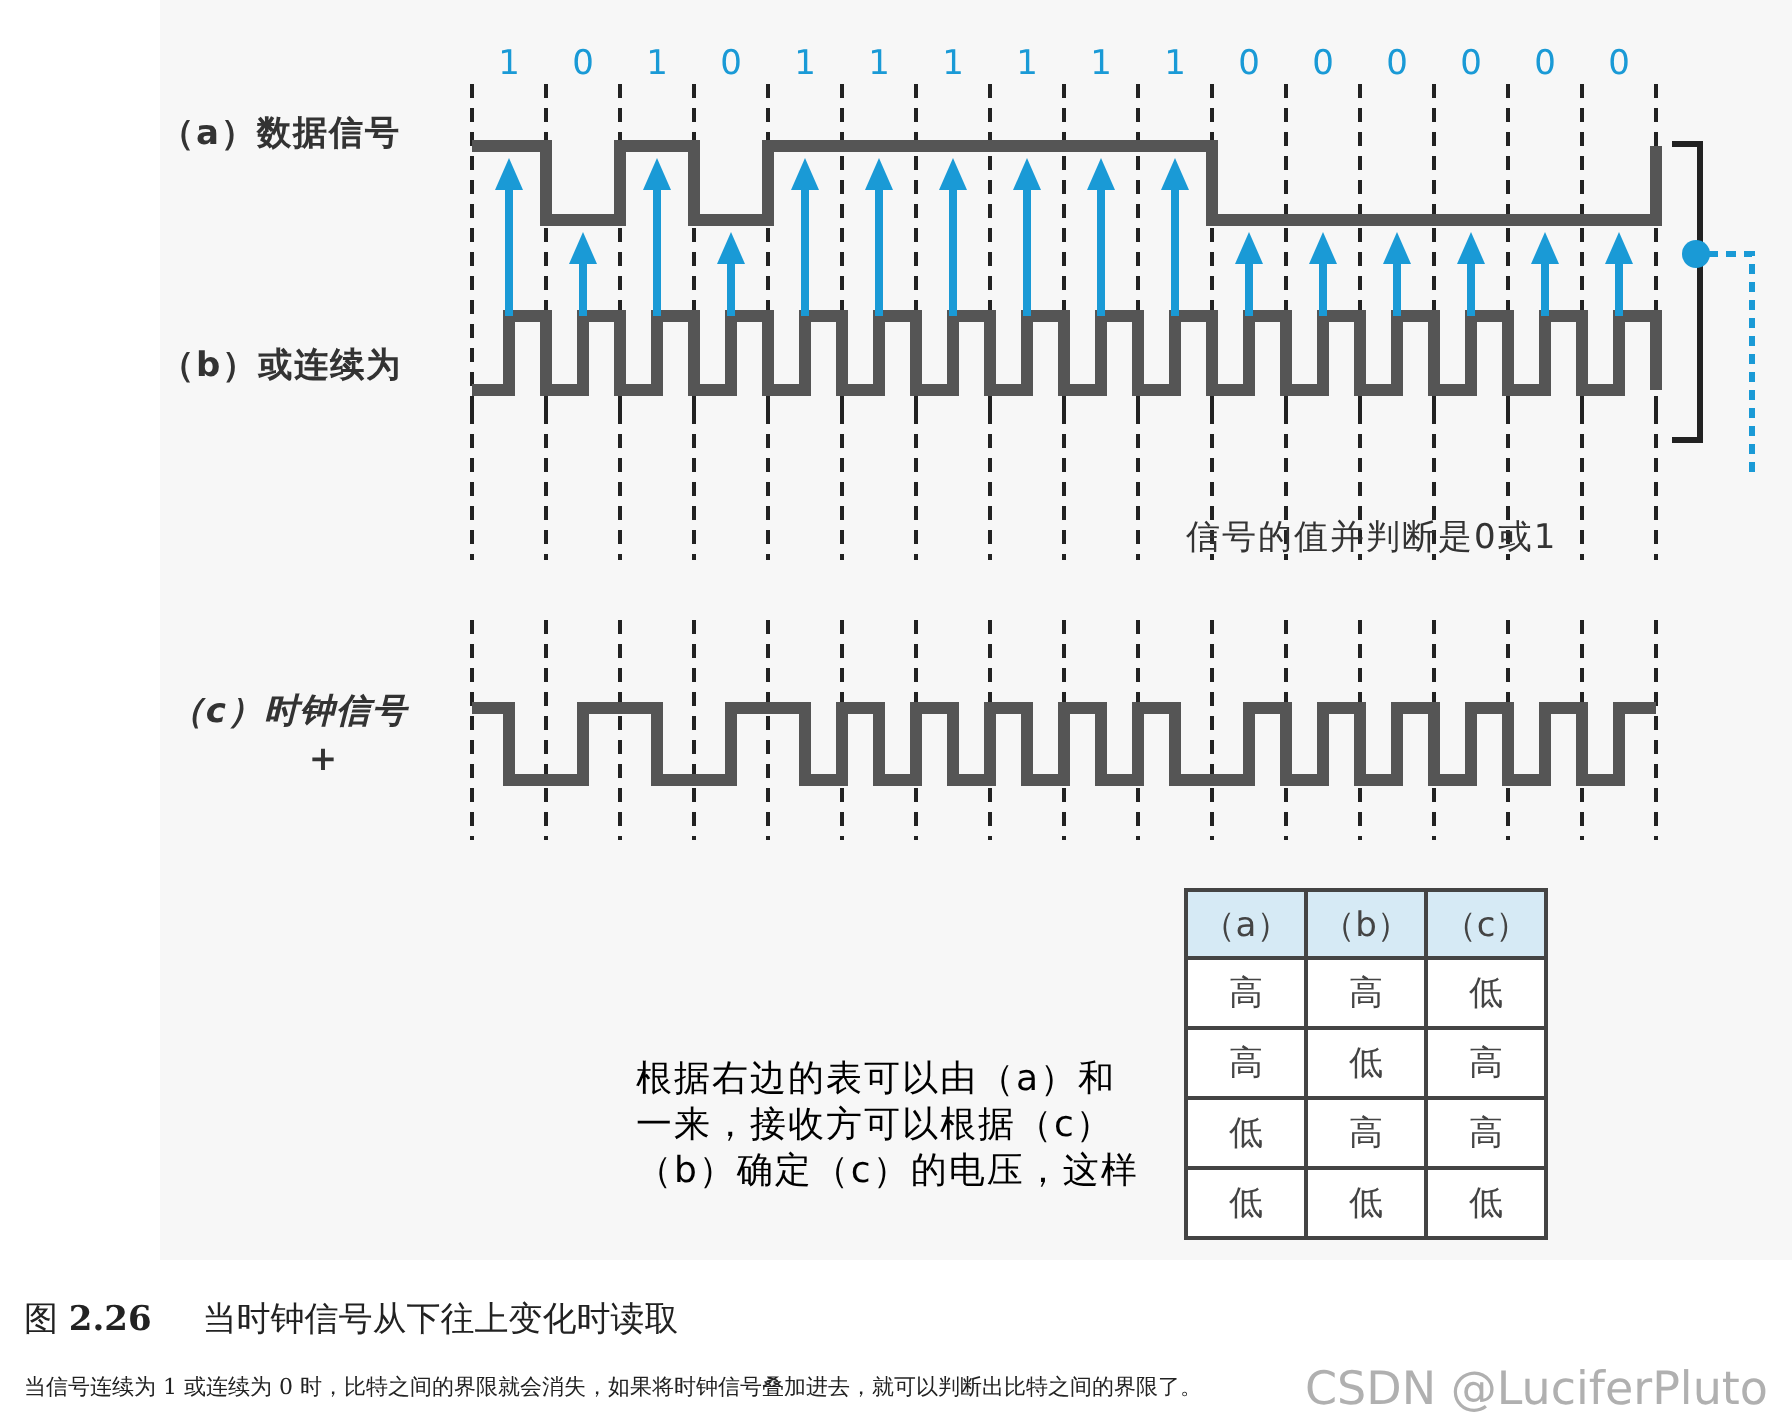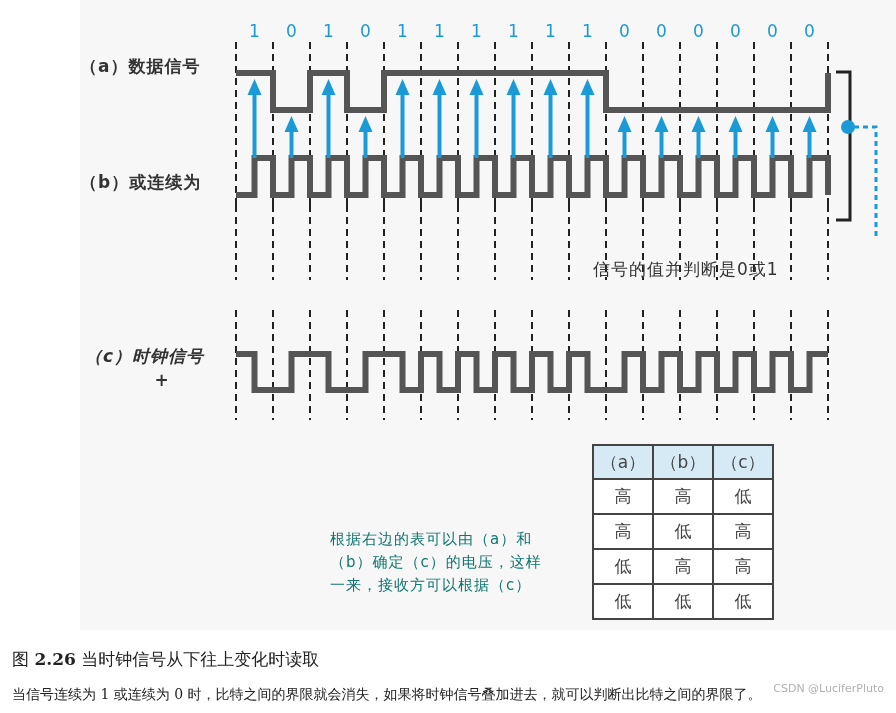--- a/index.html
+++ b/index.html
@@ -17,43 +17,43 @@
     position: absolute; font-size: 17px; color: #333; font-weight: bold;
     letter-spacing: 1px; white-space: nowrap;
   }
   .lbl-c { text-align: right; line-height: 24px; font-style: italic; }
   svg.diagram { position: absolute; left: 0; top: 0; }
   .note-right {
     position: absolute; left: 593px; top: 256px; font-size: 17px; color: #333;
     line-height: 26px; letter-spacing: 1px; white-space: nowrap;
   }
   .note-left {
-    position: absolute; left: 330px; top: 528px; font-size: 15px; color: #0f766e;
+    position: absolute; left: 318px; top: 528px; font-size: 18px; color: #000000;
     line-height: 23px; letter-spacing: 1px; white-space: nowrap;
   }
   table.truth {
     position: absolute; left: 592px; top: 444px; border-collapse: collapse;
     font-size: 17px; color: #444; background: #fff;
   }
   table.truth th, table.truth td {
     border: 2px solid #444; width: 58px; height: 33px; text-align: center;
     padding: 0; font-weight: normal;
   }
   table.truth th { background: #d6eaf5; height: 32px; }
   .caption {
     position: absolute; left: 12px; top: 648px; font-family: "DejaVu Serif", serif;
     font-size: 17px; color: #222; white-space: nowrap;
   }
-  .caption .num { font-weight: bold; }
+  .caption .num { font-weight: bold; margin-right: 20px; }
   .body-text {
     position: absolute; left: 12px; top: 686px; font-family: "DejaVu Serif", serif;
-    font-size: 14px; color: #222; white-space: nowrap;
+    font-size: 11px; color: #222; white-space: nowrap;
   }
   .watermark {
-    position: absolute; right: 12px; top: 682px; font-size: 11px; color: rgba(150,150,150,0.75);
+    position: absolute; right: 12px; top: 682px; font-size: 23px; color: rgba(150,150,150,0.75);
     white-space: nowrap;
   }
 </style>
 </head>
 <body>
 
 <div class="figure"></div>
 
 <svg class="diagram" id="diagram" width="896" height="630">
     <line x1="236" y1="42" x2="236" y2="205" stroke="#222" stroke-width="2" stroke-dasharray="7,5"></line>
@@ -169,22 +169,22 @@
   <div>（c）时钟信号</div>
   <div style="text-align:center; padding-left:40px;">+</div>
 </div>
 
 <div class="note-right">
   <div>信号的值并判断是0或1</div>
 </div>
 
 <div class="note-left">
   <div>根据右边的表可以由（a）和</div>
+  <div>一来，接收方可以根据（c）</div>
   <div>（b）确定（c）的电压，这样</div>
-  <div>一来，接收方可以根据（c）</div>
 </div>
 
 <table class="truth">
   <thead>
     <tr>
       <th>（a）</th>
       <th>（b）</th>
       <th>（c）</th>
     </tr>
   </thead>

